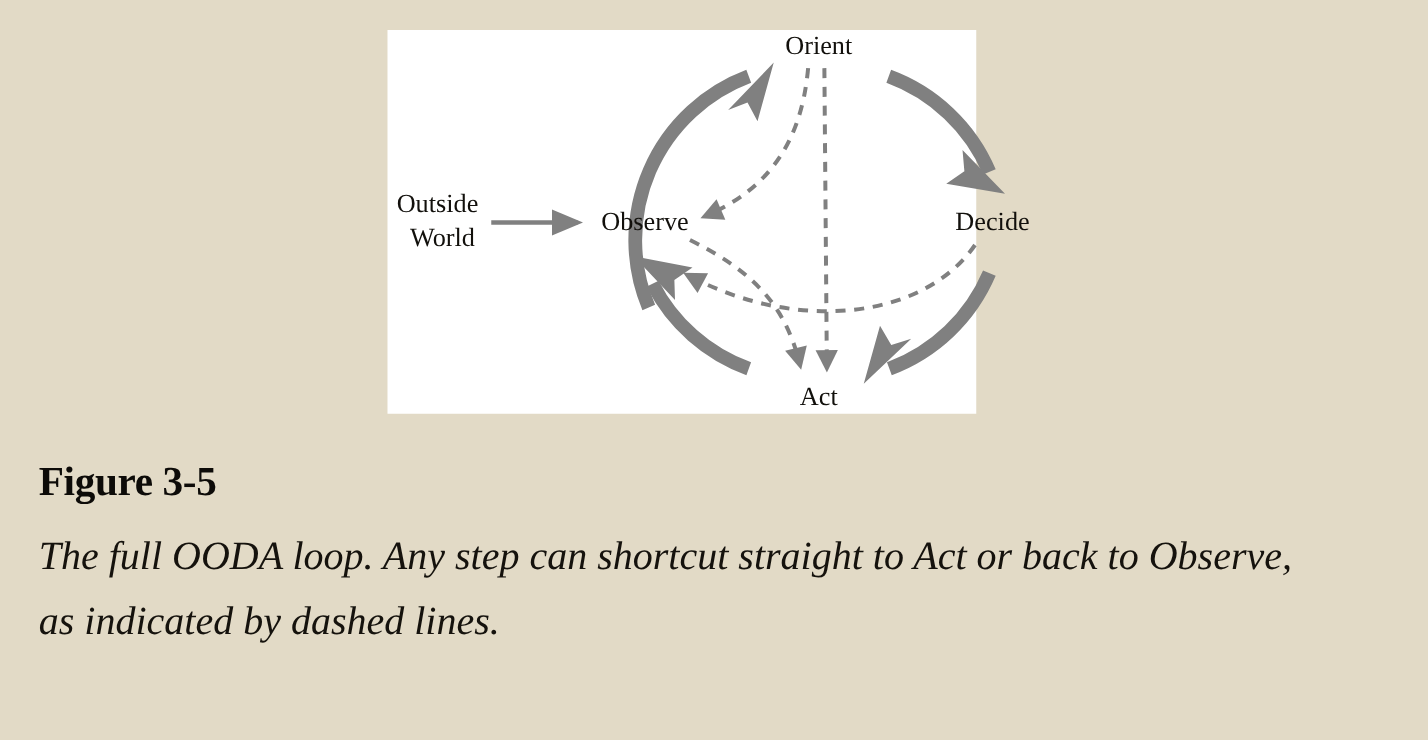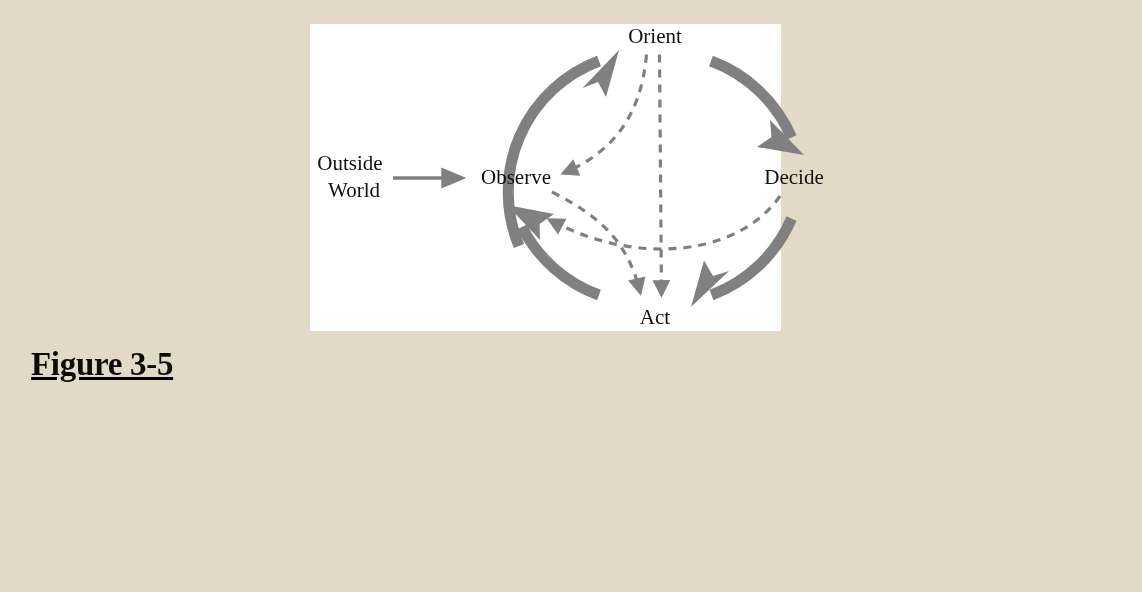--- a/index.html
+++ b/index.html
@@ -43,23 +43,22 @@
     font-size: 21px;
     fill: #12100c;
     text-anchor: middle;
     dominant-baseline: middle;
   }
 
   
   #caption-block {
     position: absolute;
     left: 31px;
-    top: 346px;
+    top: 368px;
     width: 1060px;
-    text-decoration: underline;
   }
 
   #figure-number {
     font-family: "Liberation Serif", "DejaVu Serif", serif;
     font-weight: bold;
     font-size: 33px;
     color: #0d0b08;
     letter-spacing: -0.3px;
     line-height: 1.12;
     margin: 0 0 14px 0;
@@ -133,15 +132,16 @@
       <text class="diagram-label" x="206" y="155">Observe</text>
 
       <text class="diagram-label" x="40" y="141">Outside</text>
       <text class="diagram-label" x="44" y="168">World</text>
 
     </svg>
   </div>
 
   <div id="caption-block">
     <div id="figure-number">Figure 3-5</div>
+    <div id="figure-caption">The full OODA loop. Any step can shortcut straight to Act or back to Observe, as indicated by dashed lines.</div>
   </div>
 
 </div>
 
 </body></html>

